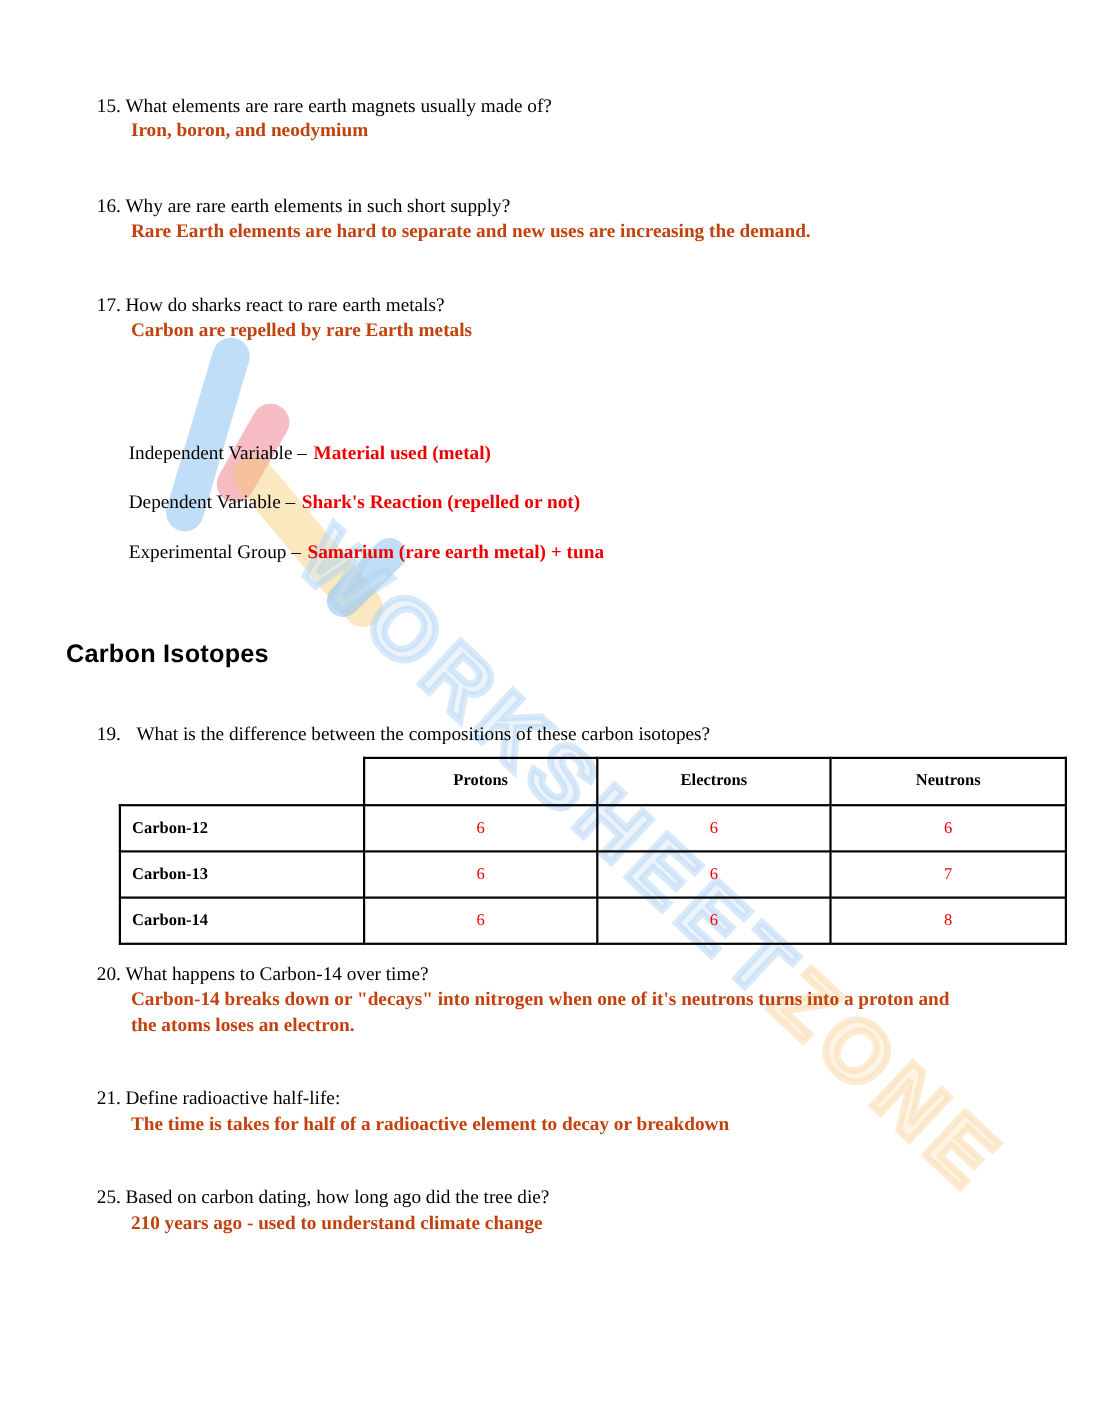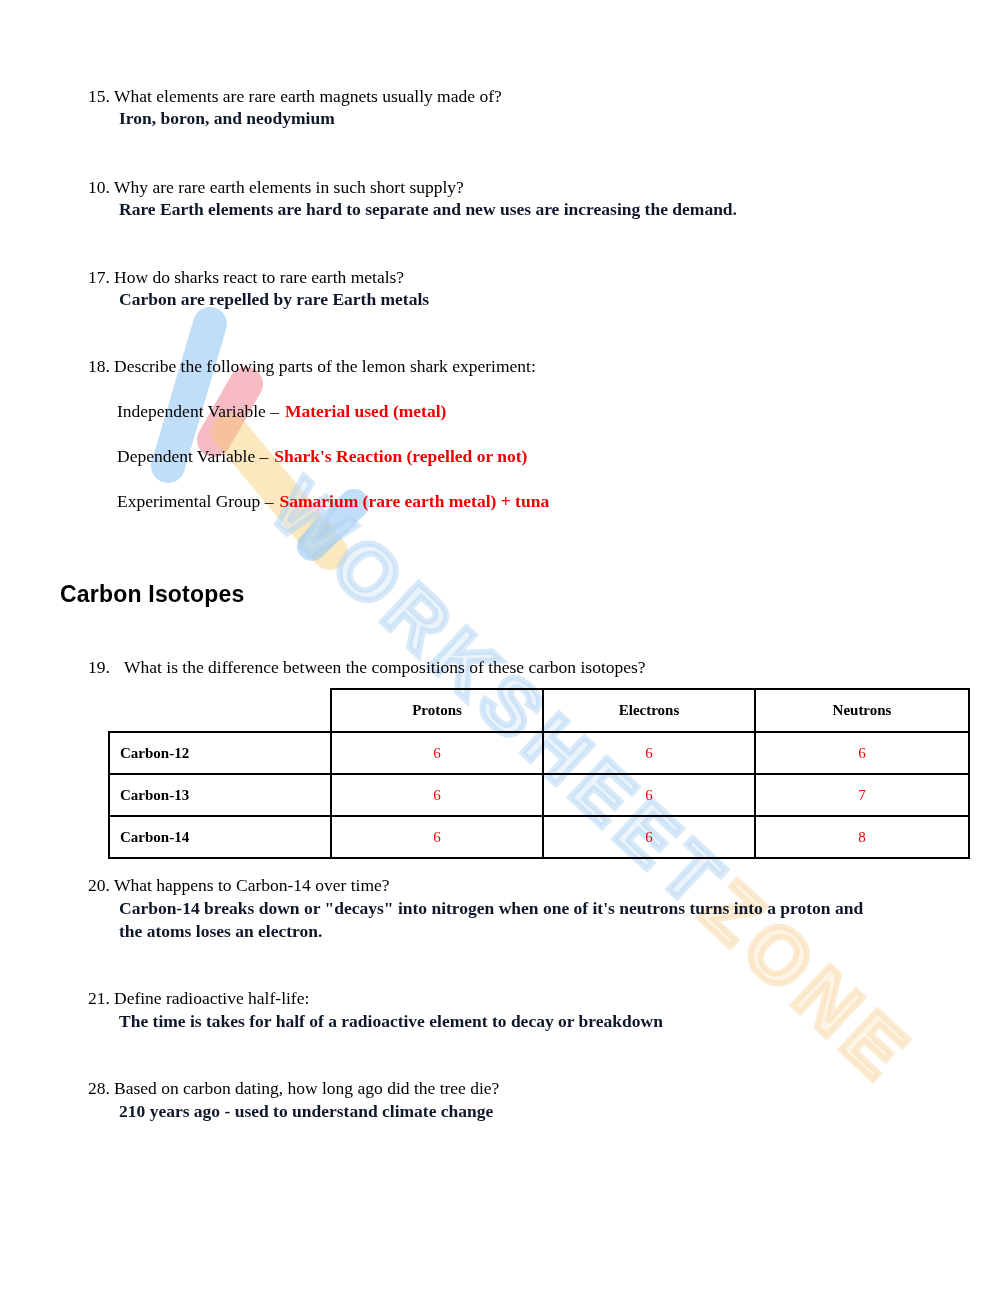--- a/index.html
+++ b/index.html
@@ -7,21 +7,21 @@
     position:relative; width:1000px; height:1294px; background:#ffffff;
     font-family:"Liberation Serif", serif; font-size:17.5px; color:#000;
     overflow:hidden;
   }
   .layer-content { position:absolute; inset:0; z-index:1;text-decoration:underline; }
   .layer-watermark { position:absolute; inset:0; z-index:0; pointer-events:none; }
 
   .q { position:absolute; left:88px; white-space:nowrap; }
   .qnum { display:inline-block; width:26px; }
   .qnum.wide { width:36px; }
-  .ans { position:absolute; left:119px; color:#0f172a; font-weight:bold; white-space:nowrap; }
+  .ans { position:absolute; left:119px; color:#c2410c; font-weight:bold; white-space:nowrap; }
   .ans .ansline { line-height:23px; }
   .part { position:absolute; left:117px; white-space:nowrap; }
   .part .ans-inline { color:#ee0000; font-weight:bold; margin-left:6px; }
 
   .heading {
     position:absolute; left:60px; top:581px;
     font-family:"Liberation Sans", sans-serif; font-weight:bold;
     font-size:23px; color:#000000; letter-spacing:0.2px;
   }
 
@@ -60,27 +60,26 @@
       <line x1="214" y1="204" x2="172" y2="246" stroke="rgba(140,195,240,0.55)" stroke-width="30" stroke-linecap="round"></line>
     </svg>
     <div class="wm-text"><span class="wm-blue">WORKSHEET</span><span class="wm-orange">ZONE</span></div>
   </div>
 
   <div class="layer-content">
 
     <div class="q" style="top:86px"><span class="qnum">15.</span><span>What elements are rare earth magnets usually made of?</span></div>
     <div class="ans" style="top:108px">Iron, boron, and neodymium</div>
 
-    <div class="q" style="top:177px"><span class="qnum">10.</span><span>Why are rare earth elements in such short supply?</span></div>
+    <div class="q" style="top:177px"><span class="qnum">16.</span><span>Why are rare earth elements in such short supply?</span></div>
     <div class="ans" style="top:199px">Rare Earth elements are hard to separate and new uses are increasing the demand.</div>
 
     <div class="q" style="top:267px"><span class="qnum">17.</span><span>How do sharks react to rare earth metals?</span></div>
     <div class="ans" style="top:289px">Carbon are repelled by rare Earth metals</div>
 
-    <div class="q" style="top:356px"><span class="qnum">18.</span><span>Describe the following parts of the lemon shark experiment:</span></div>
     <div class="part" style="top:446px"><span>Dependent Variable –</span><span class="ans-inline">Shark's Reaction (repelled or not)</span></div>
     <div class="part" style="top:401px"><span>Independent Variable –</span><span class="ans-inline">Material used (metal)</span></div>
     <div class="part" style="top:491px"><span>Experimental Group –</span><span class="ans-inline">Samarium (rare earth metal) + tuna</span></div>
 
     <div class="heading">Carbon Isotopes</div>
 
     <div class="q" style="top:657px"><span class="qnum wide">19.</span><span>What is the difference between the compositions of these carbon isotopes?</span></div>
 
     <table class="iso">
       <tbody>
@@ -113,17 +112,17 @@
 
     <div class="q" style="top:875px"><span class="qnum">20.</span><span>What happens to Carbon-14 over time?</span></div>
     <div class="ans" style="top:897px">
       <div class="ansline">Carbon-14 breaks down or "decays" into nitrogen when one of it's neutrons turns into a proton and</div>
       <div class="ansline">the atoms loses an electron.</div>
     </div>
 
     <div class="q" style="top:988px"><span class="qnum">21.</span><span>Define radioactive half-life:</span></div>
     <div class="ans" style="top:1011px">The time is takes for half of a radioactive element to decay or breakdown</div>
 
-    <div class="q" style="top:1078px"><span class="qnum">28.</span><span>Based on carbon dating, how long ago did the tree die?</span></div>
+    <div class="q" style="top:1078px"><span class="qnum">25.</span><span>Based on carbon dating, how long ago did the tree die?</span></div>
     <div class="ans" style="top:1101px">210 years ago - used to understand climate change</div>
 
   </div>
 </div>
 
 </body></html>

